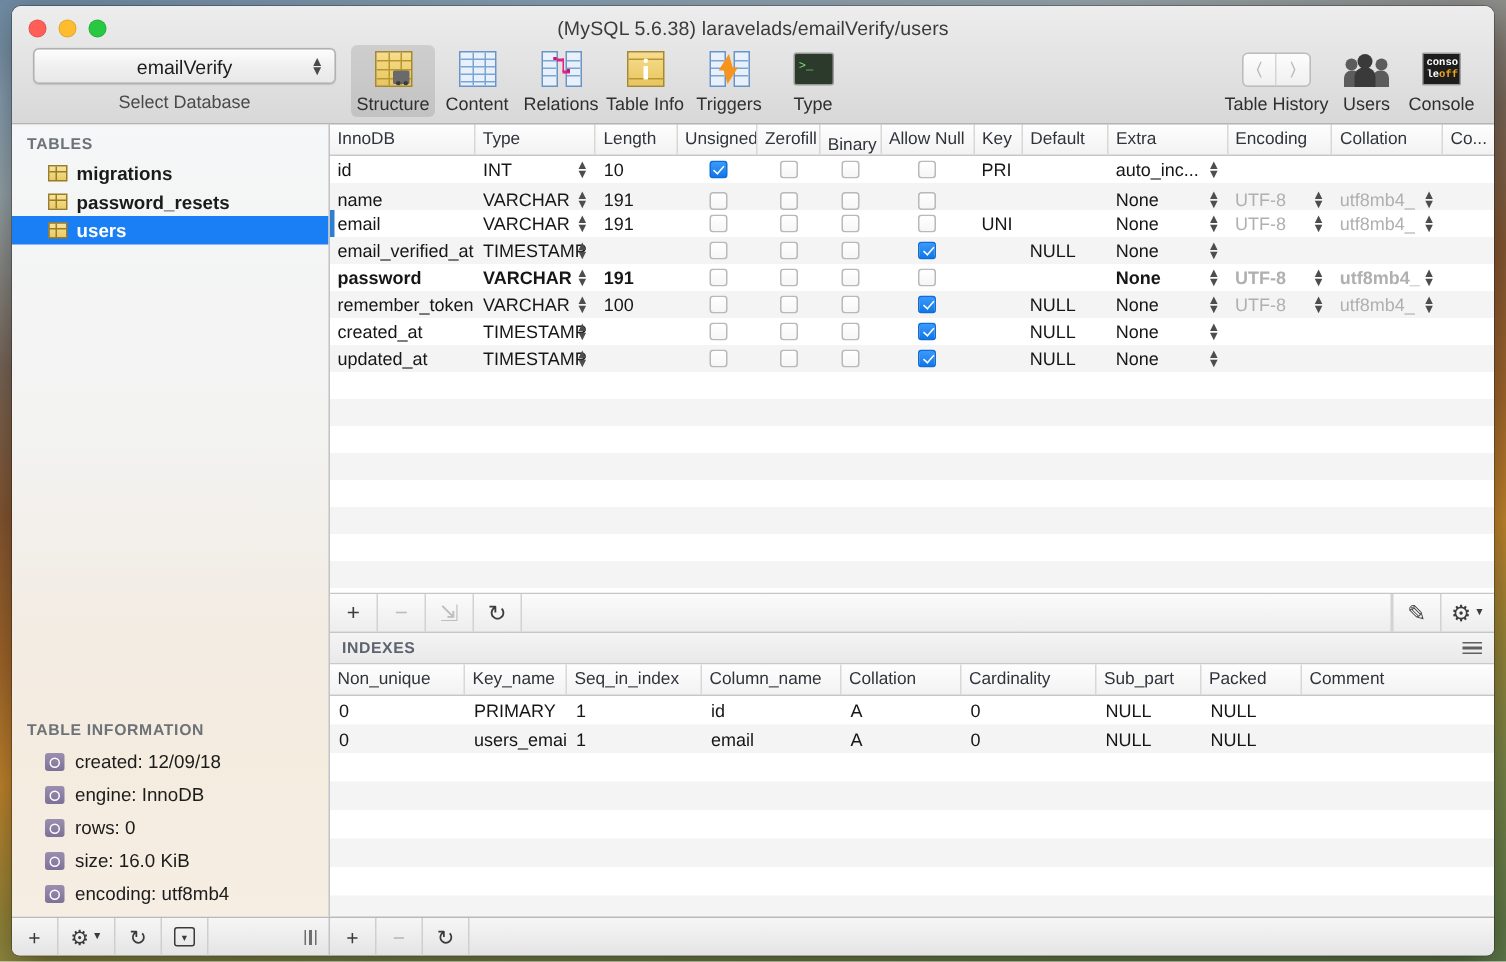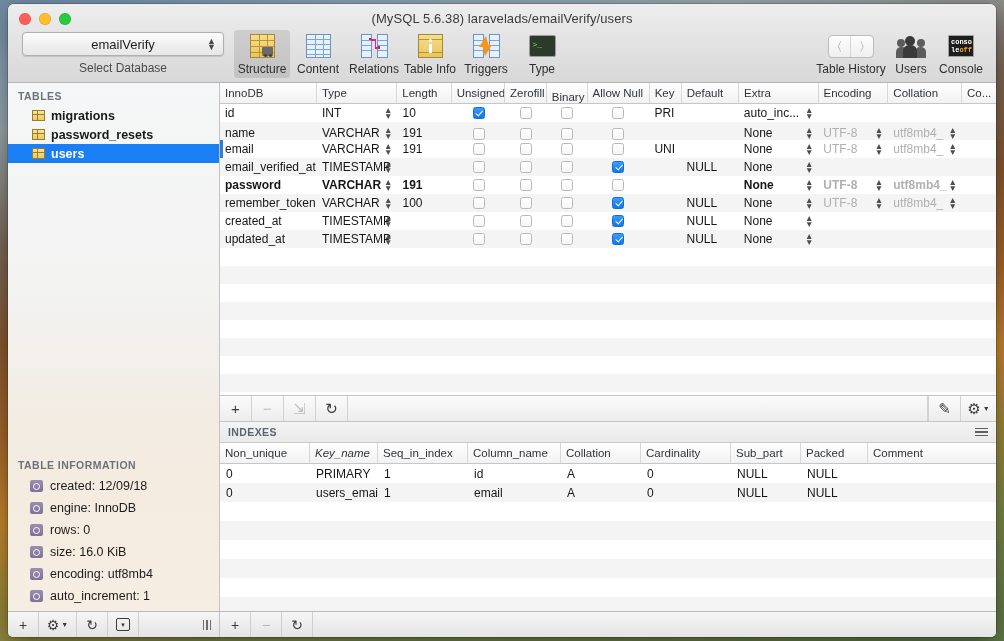--- a/index.html
+++ b/index.html
@@ -448,24 +448,20 @@
               <span>rows: 0</span>
             </div>
             <div class="ti-row">
               <span class="ti-ico"></span>
               <span>size: 16.0 KiB</span>
             </div>
             <div class="ti-row">
               <span class="ti-ico"></span>
               <span>encoding: utf8mb4</span>
             </div>
-            <div class="ti-row">
-              <span class="ti-ico"></span>
-              <span>auto_increment: 1</span>
-            </div>
           </div>
       </div>
     </div>
 
     <div id="main">
 
       <div id="fields-pane">
         <div class="thead" id="fields-head">
             <div class="th" style="width: 100px;">
               <span>InnoDB</span>
@@ -971,21 +967,21 @@
           <span class="hamb">
               <i></i>
               <i></i>
               <i></i>
             </span>
         </div>
         <div class="thead" id="idx-colhead">
             <div class="th" style="width: 90px;">
               <span>Non_unique</span>
             </div>
-            <div class="th" style="width: 68px; font-style: italic;">
+            <div class="th" style="width: 68px;">
               <span>Key_name</span>
             </div>
             <div class="th" style="width: 90px;">
               <span>Seq_in_index</span>
             </div>
             <div class="th" style="width: 93px;">
               <span>Column_name</span>
             </div>
             <div class="th" style="width: 80px;">
               <span>Collation</span>

